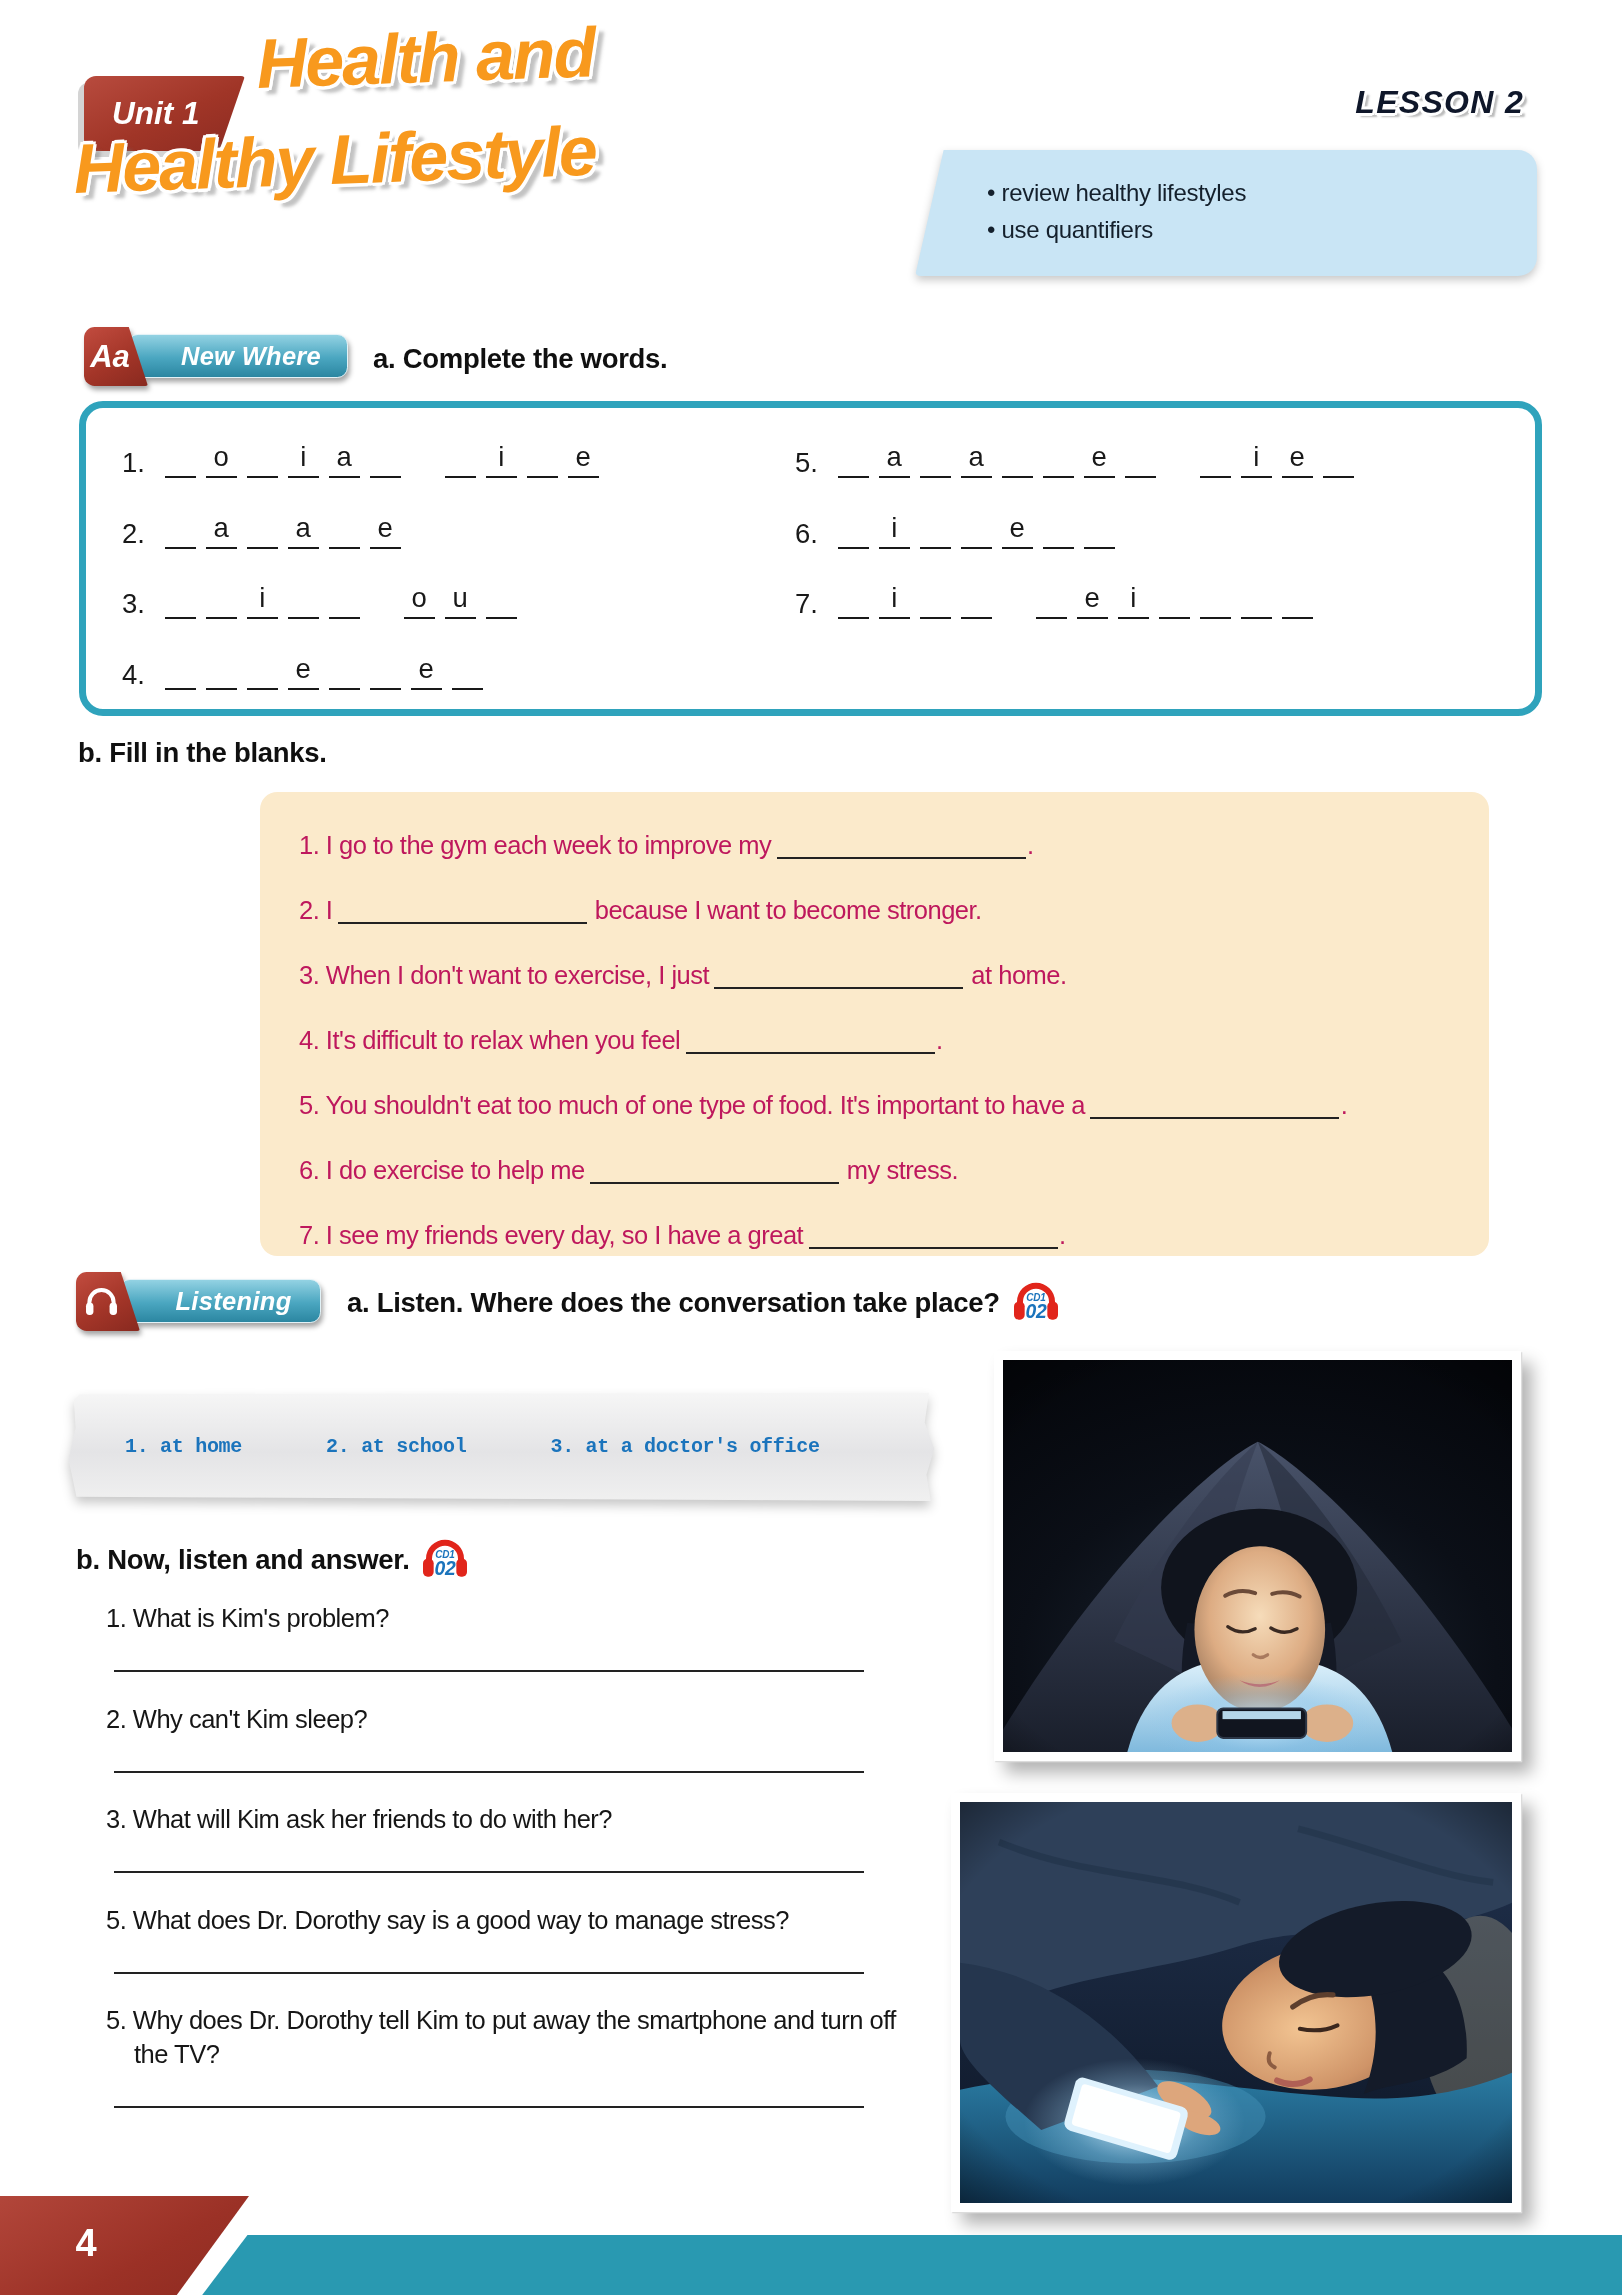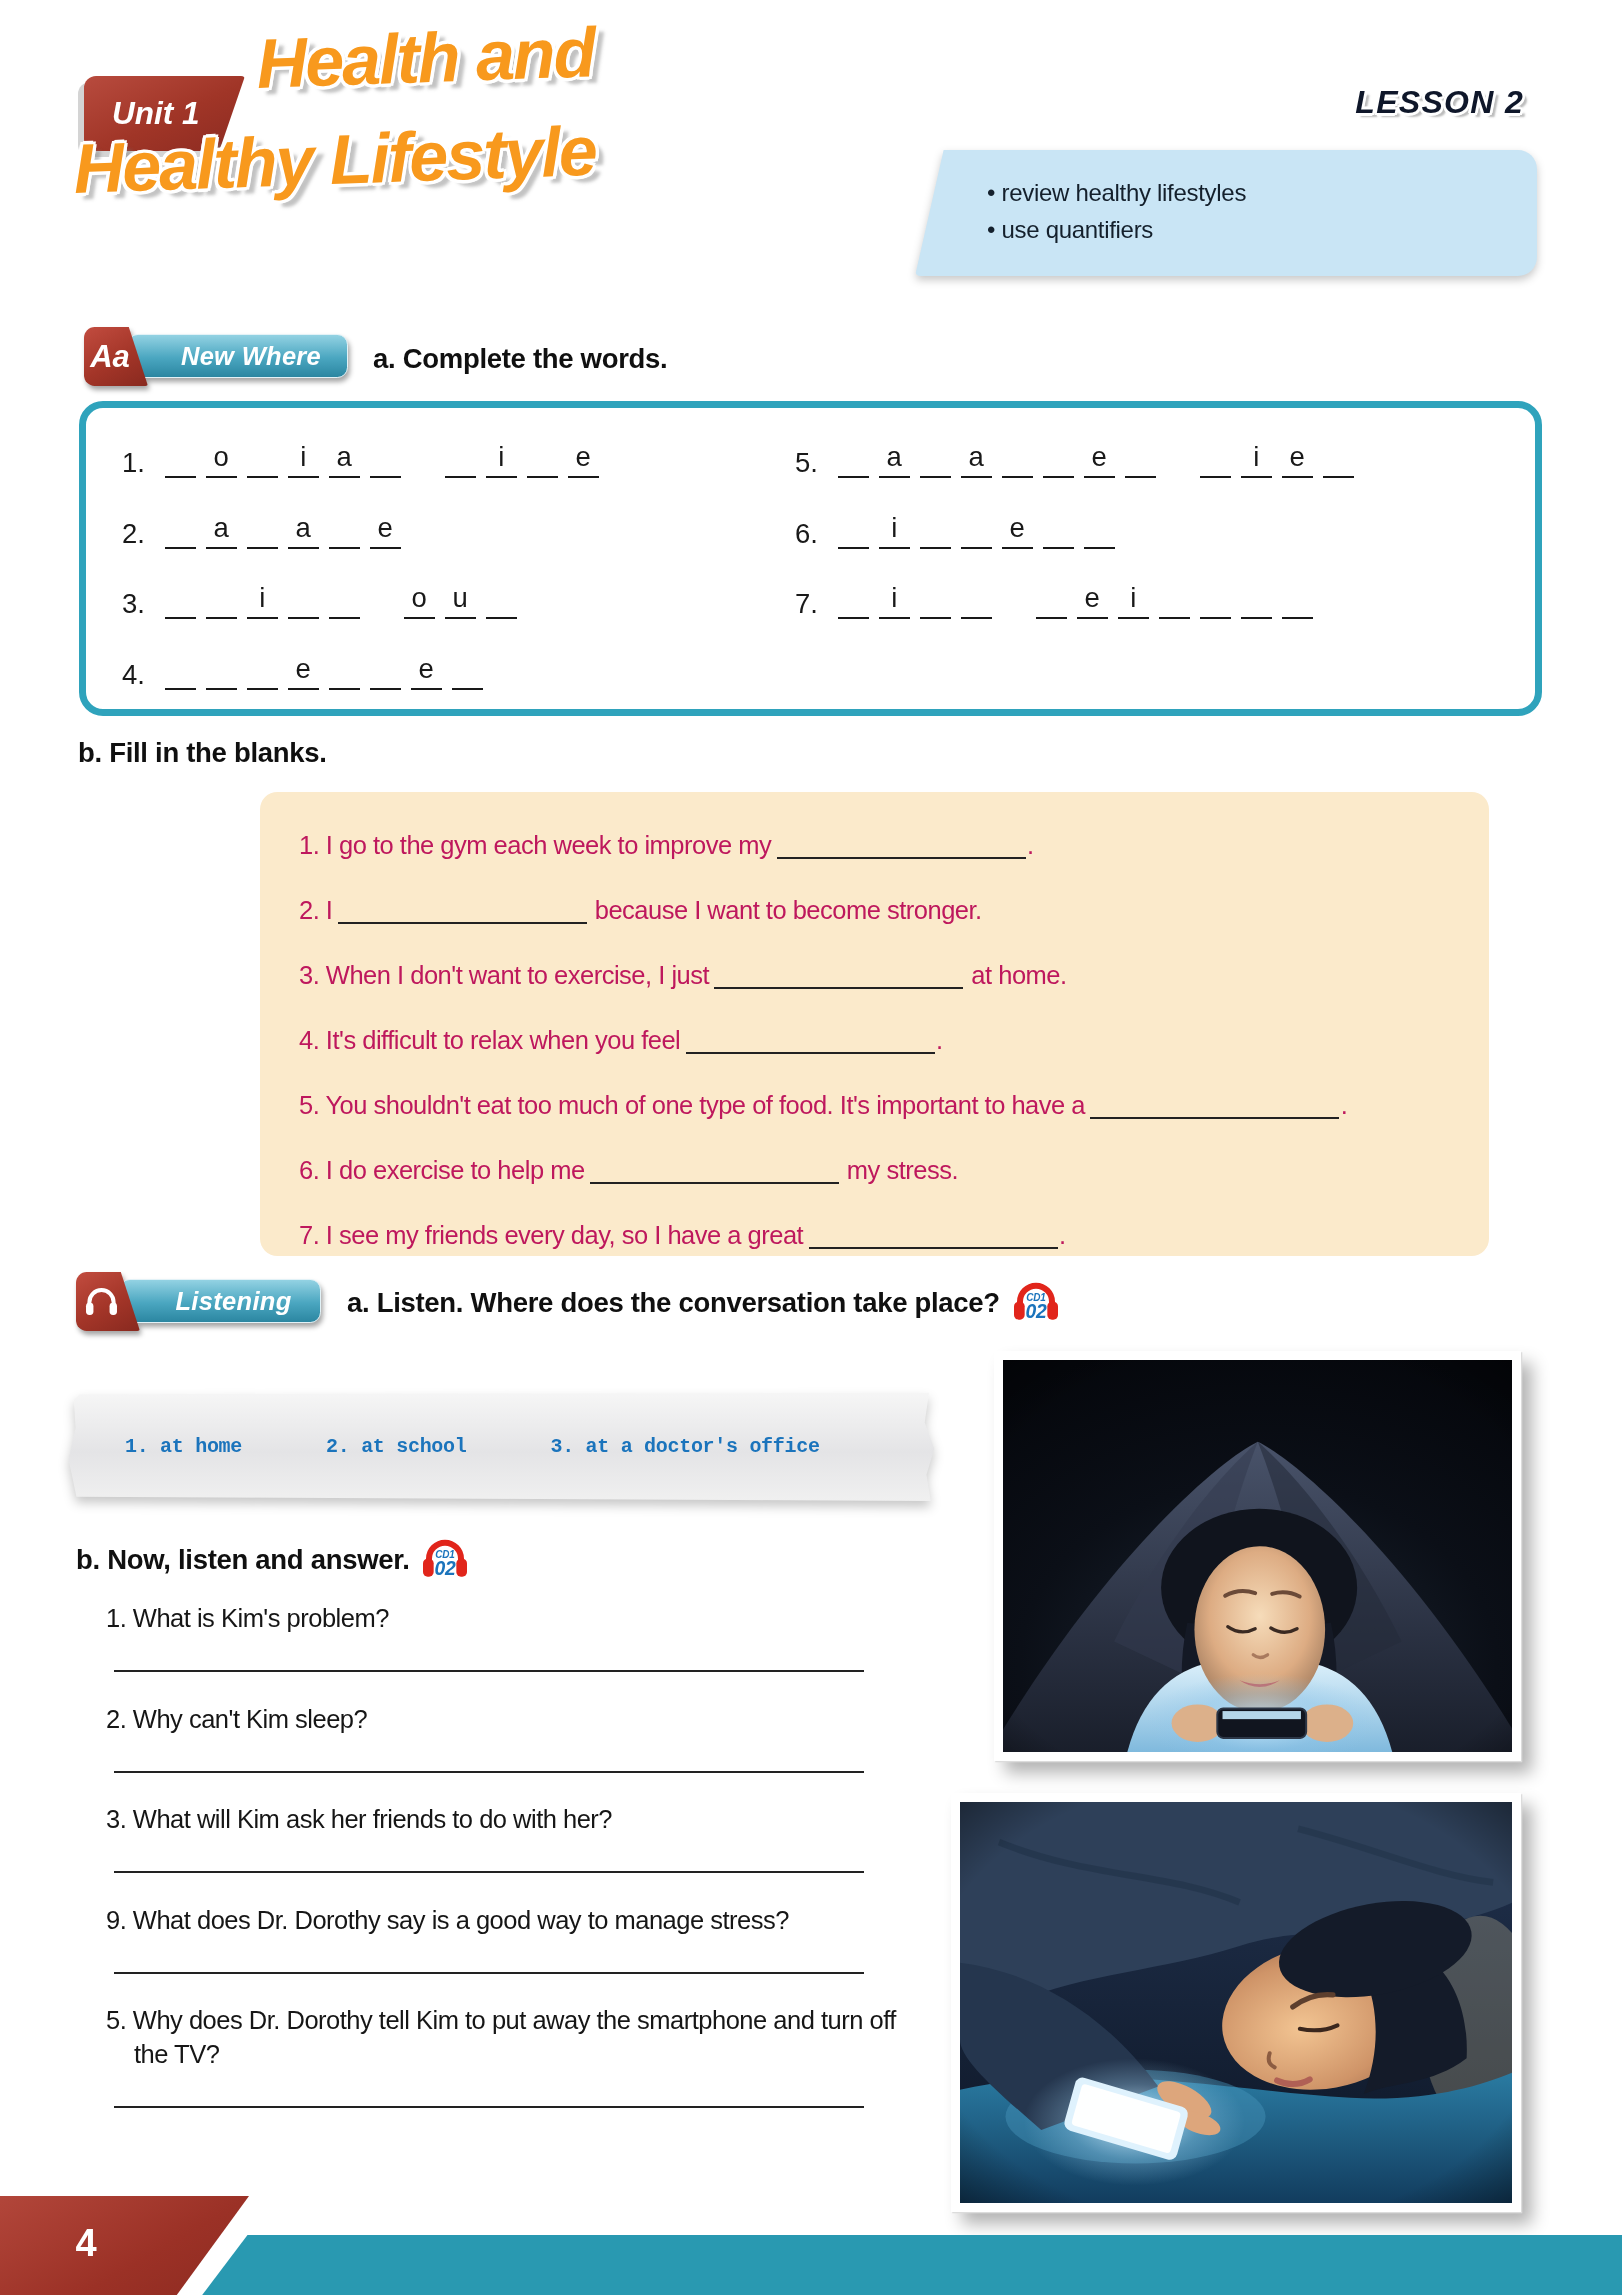--- a/index.html
+++ b/index.html
@@ -308,21 +308,21 @@
       </div>
       <div class="question">
         <div class="q-text">2. Why can't Kim sleep?</div>
         <div class="q-line"></div>
       </div>
       <div class="question">
         <div class="q-text">3. What will Kim ask her friends to do with her?</div>
         <div class="q-line"></div>
       </div>
       <div class="question">
-        <div class="q-text">9. What does Dr. Dorothy say is a good way to manage stress?</div>
+        <div class="q-text">5. What does Dr. Dorothy say is a good way to manage stress?</div>
         <div class="q-line"></div>
       </div>
       <div class="question">
         <div class="q-text">5. Why does Dr. Dorothy tell Kim to put away the smartphone and turn off the TV?</div>
         <div class="q-line"></div>
       </div>
     </div>
 
   <div class="abs photo photo1">
     <svg viewBox="0 0 780 586" preserveAspectRatio="none">

